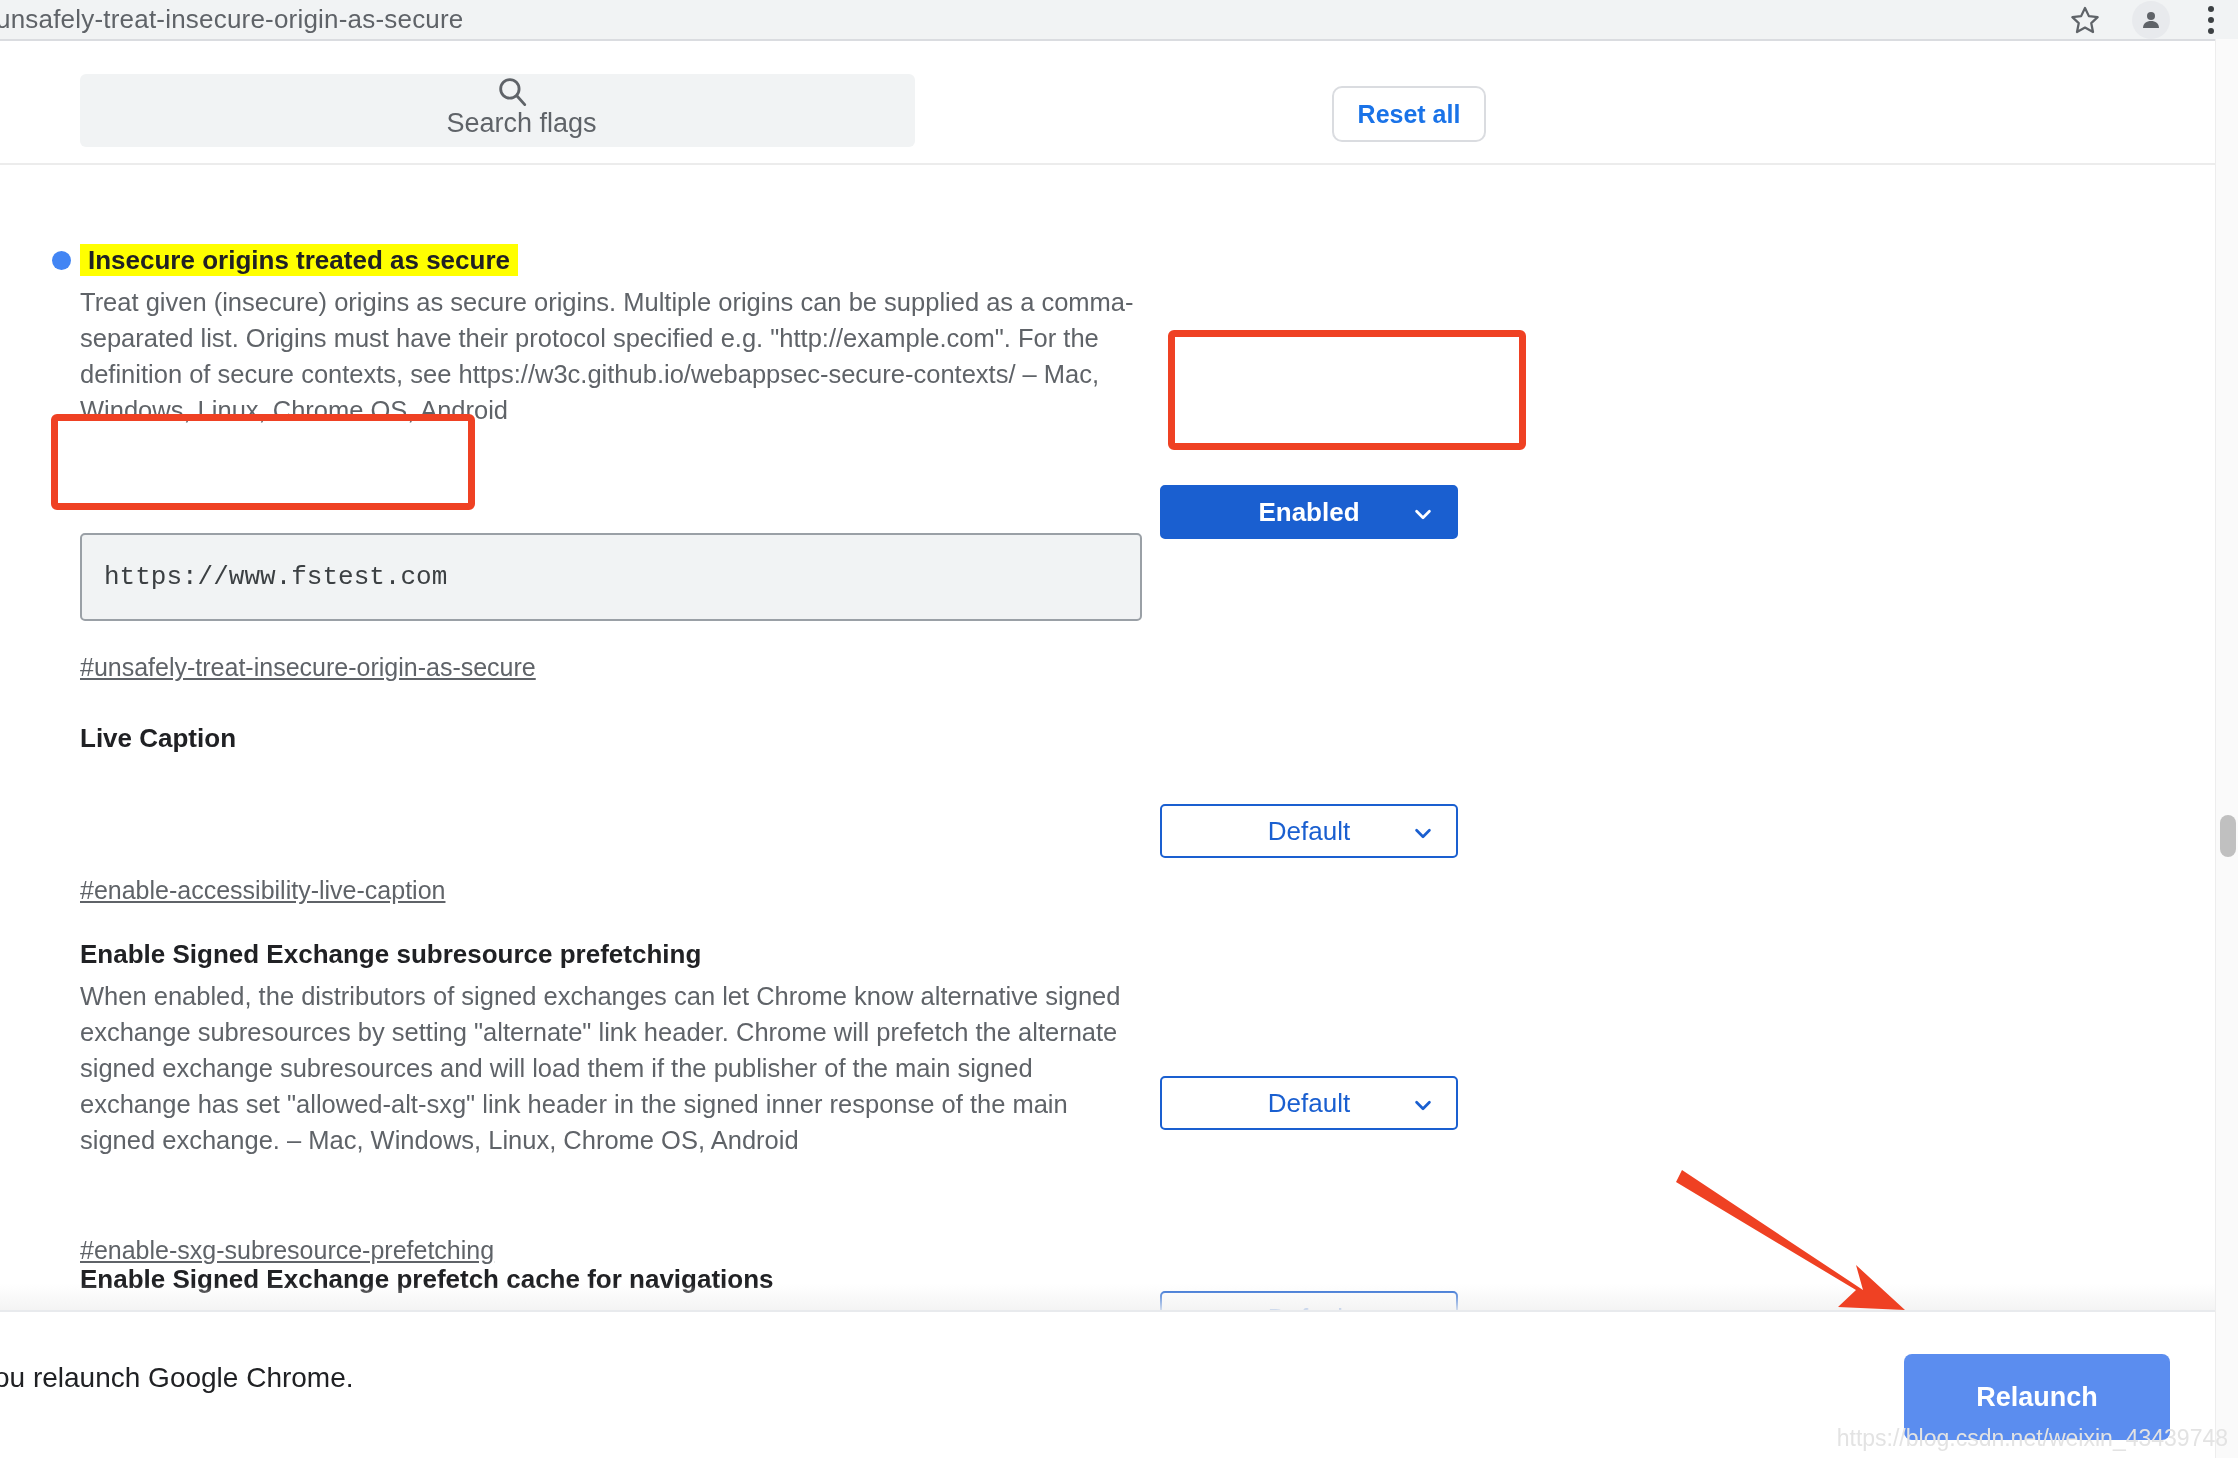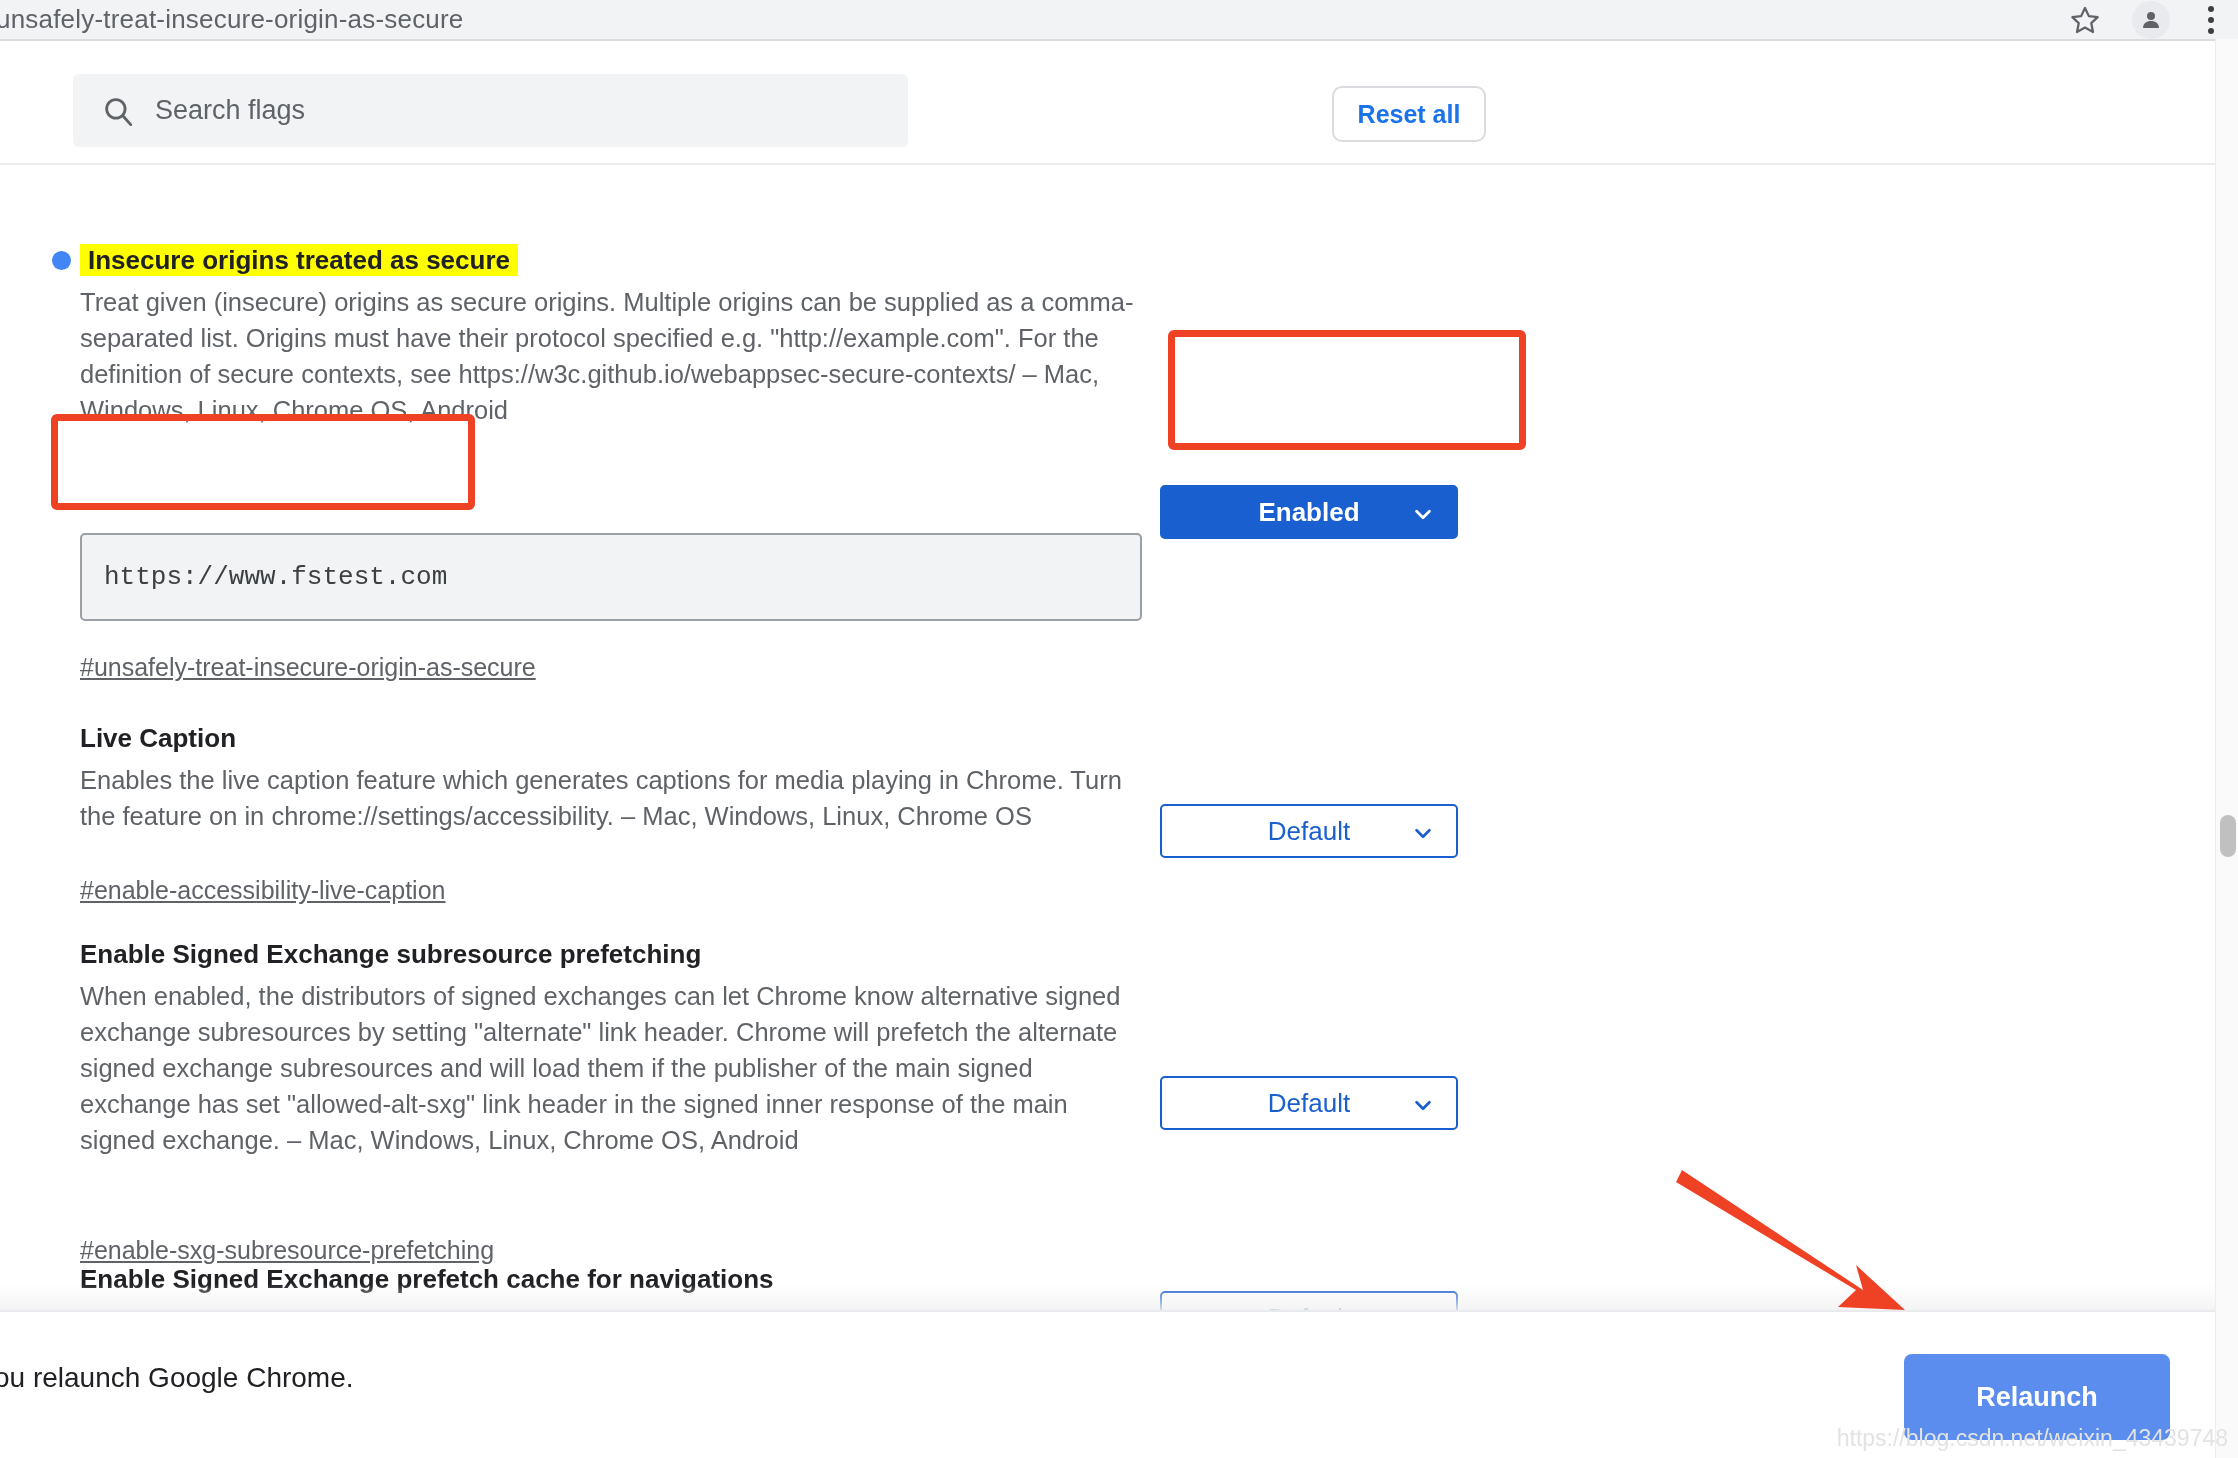--- a/index.html
+++ b/index.html
@@ -85,27 +85,28 @@
 
   
   .search-header {
     position: relative;
     height: 124px;
     border-bottom: 2px solid #ececec;
     background: #ffffff;
   }
   .search-box {
     position: absolute;
-    left: 73px; top: 33px;
+    left: 80px; top: 33px;
     width: 835px; height: 73px;
     background: #f1f3f4;
     border-radius: 6px;
     display: flex;
     align-items: center;
     padding-left: 28px;
+    flex-direction: column;
   }
   .search-icon { width: 34px; height: 34px; flex: none; }
   .search-placeholder {
     margin-left: 20px;
     font-size: 27px;
     color: #5f6368;
   }
   .reset-all {
     position: absolute;
     left: 1332px; top: 73px;
@@ -365,21 +366,20 @@
             <svg width="22" height="22" viewBox="0 0 24 24" fill="none" stroke="#ffffff" stroke-width="3" stroke-linecap="round" stroke-linejoin="round">
               <polyline points="5,9 12,16 19,9"></polyline>
             </svg>
           </span>
         </div>
       </div>
 
       <div class="flag-row" style="top:0;">
         <div class="flag-text" style="top:556px;">
           <div class="flag-title">Live Caption</div>
-          <div class="flag-desc">Enables the live caption feature which generates captions for media playing in Chrome. Turn the feature on in chrome://settings/accessibility. – Mac, Windows, Linux, Chrome OS</div>
         </div>
         <a class="flag-anchor" style="position:absolute;left:80px;top:703px;">#enable-accessibility-live-caption</a>
         <div class="flag-select default-state" style="left:1160px;top:639px;">
           <span>Default</span>
           <span class="caret">
             <svg width="22" height="22" viewBox="0 0 24 24" fill="none" stroke="#1a5fd0" stroke-width="3" stroke-linecap="round" stroke-linejoin="round">
               <polyline points="5,9 12,16 19,9"></polyline>
             </svg>
           </span>
         </div>

